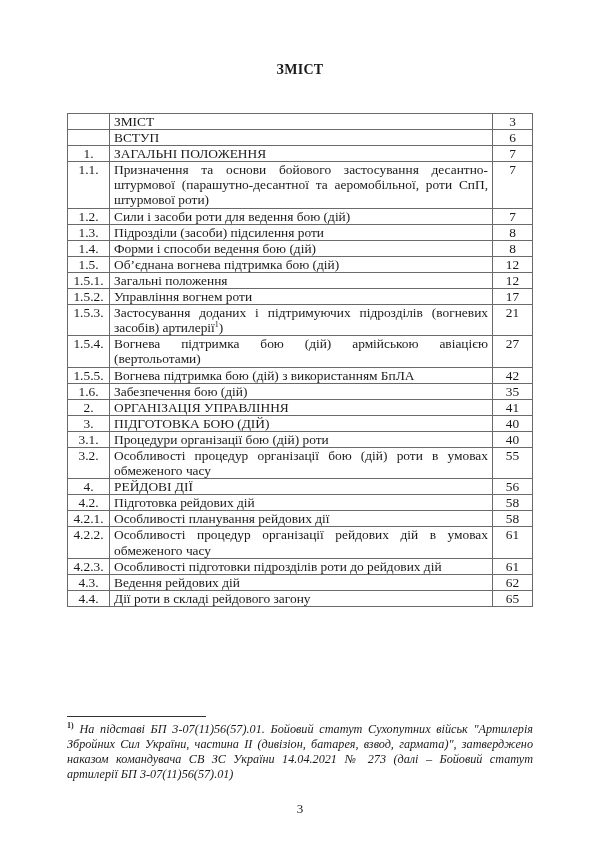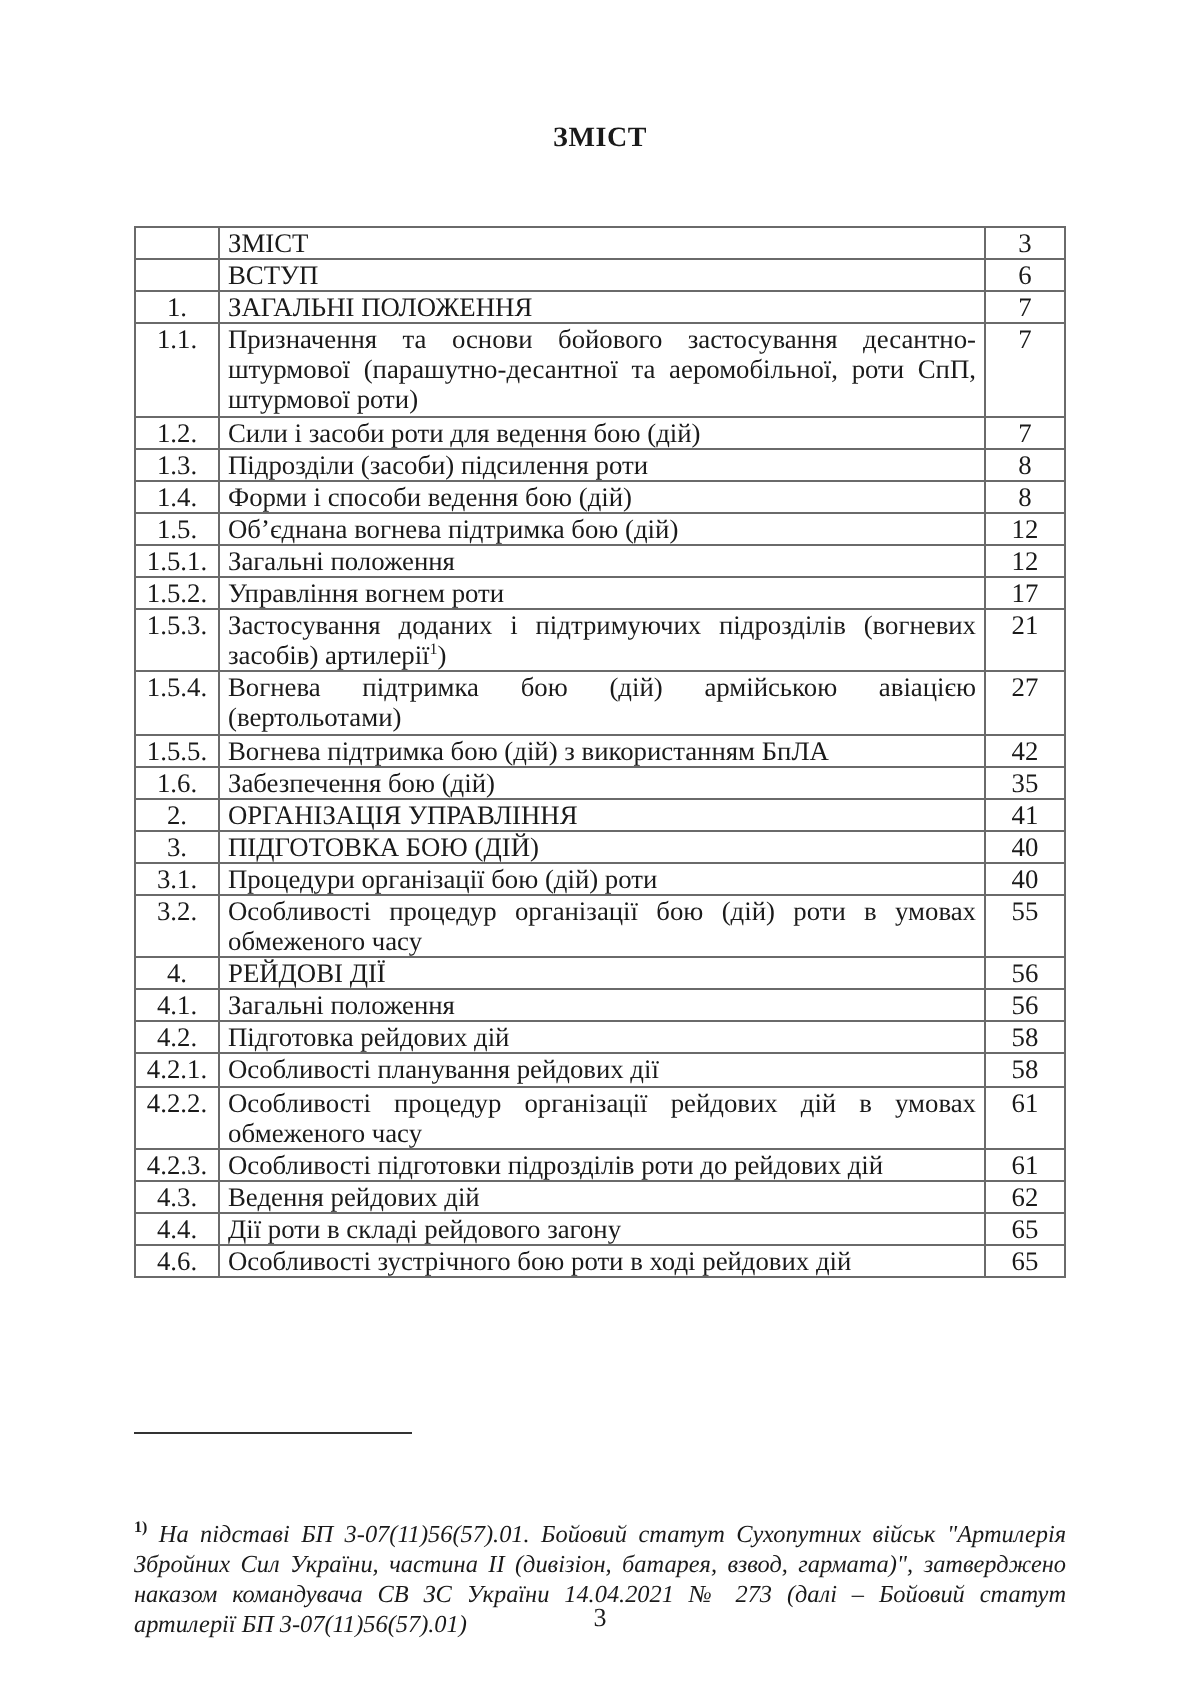--- a/index.html
+++ b/index.html
@@ -20,21 +20,21 @@
     }
     td.num { width: 33px; text-align: center; padding: 0 2px; }
     td.txt { text-align: justify; text-align-last: left; padding-left: 6px; padding-right: 6px; }
     td.pg { width: 31px; text-align: center; }
     sup { font-size: 8px; line-height: 0; vertical-align: 5px; }
     .fn-rule {
       position: absolute; top: 716px; left: 67px; width: 139px; height: 0;
       border-top: 1px solid #333;
     }
     .footnote {
-      position: absolute; top: 760px; left: 67px; width: 466px;
+      position: absolute; top: 722px; left: 67px; width: 466px;
       font-size: 12.2px; line-height: 15px; font-style: italic; text-align: justify;
     }
     .footnote .mark { font-style: normal; font-weight: bold; }
     .page-num {
       position: absolute; top: 801px; left: 0; width: 600px; text-align: center; font-size: 13px;
     }
   </style>
 </head>
 <body>
 
@@ -131,25 +131,20 @@
         <td class="num">3.2.</td>
         <td class="txt"><span>Особливості процедур організації бою (дій) роти в умовах обмеженого часу</span></td>
         <td class="pg">55</td>
       </tr>
       <tr>
         <td class="num">4.</td>
         <td class="txt"><span>РЕЙДОВІ ДІЇ</span></td>
         <td class="pg">56</td>
       </tr>
       <tr>
-        <td class="num">4.1.</td>
-        <td class="txt"><span>Загальні положення</span></td>
-        <td class="pg">56</td>
-      </tr>
-      <tr>
         <td class="num">4.2.</td>
         <td class="txt"><span>Підготовка рейдових дій</span></td>
         <td class="pg">58</td>
       </tr>
       <tr>
         <td class="num">4.2.1.</td>
         <td class="txt"><span>Особливості планування рейдових дії</span></td>
         <td class="pg">58</td>
       </tr>
       <tr>
@@ -165,25 +160,20 @@
       <tr>
         <td class="num">4.3.</td>
         <td class="txt"><span>Ведення рейдових дій</span></td>
         <td class="pg">62</td>
       </tr>
       <tr>
         <td class="num">4.4.</td>
         <td class="txt"><span>Дії роти в складі рейдового загону</span></td>
         <td class="pg">65</td>
       </tr>
-      <tr>
-        <td class="num">4.6.</td>
-        <td class="txt"><span>Особливості зустрічного бою роти в ході рейдових дій</span></td>
-        <td class="pg">65</td>
-      </tr>
     </tbody>
 </table>
 
 <div class="fn-rule"></div>
 <div class="footnote">
   <sup class="mark">1)</sup>
   <span>На підставі БП 3-07(11)56(57).01. Бойовий статут Сухопутних військ "Артилерія Збройних Сил України, частина ІІ (дивізіон, батарея, взвод, гармата)", затверджено наказом командувача СВ ЗС України 14.04.2021 № 273 (далі – Бойовий статут артилерії БП 3-07(11)56(57).01)</span>
 </div>
 
 <div class="page-num">3</div>

